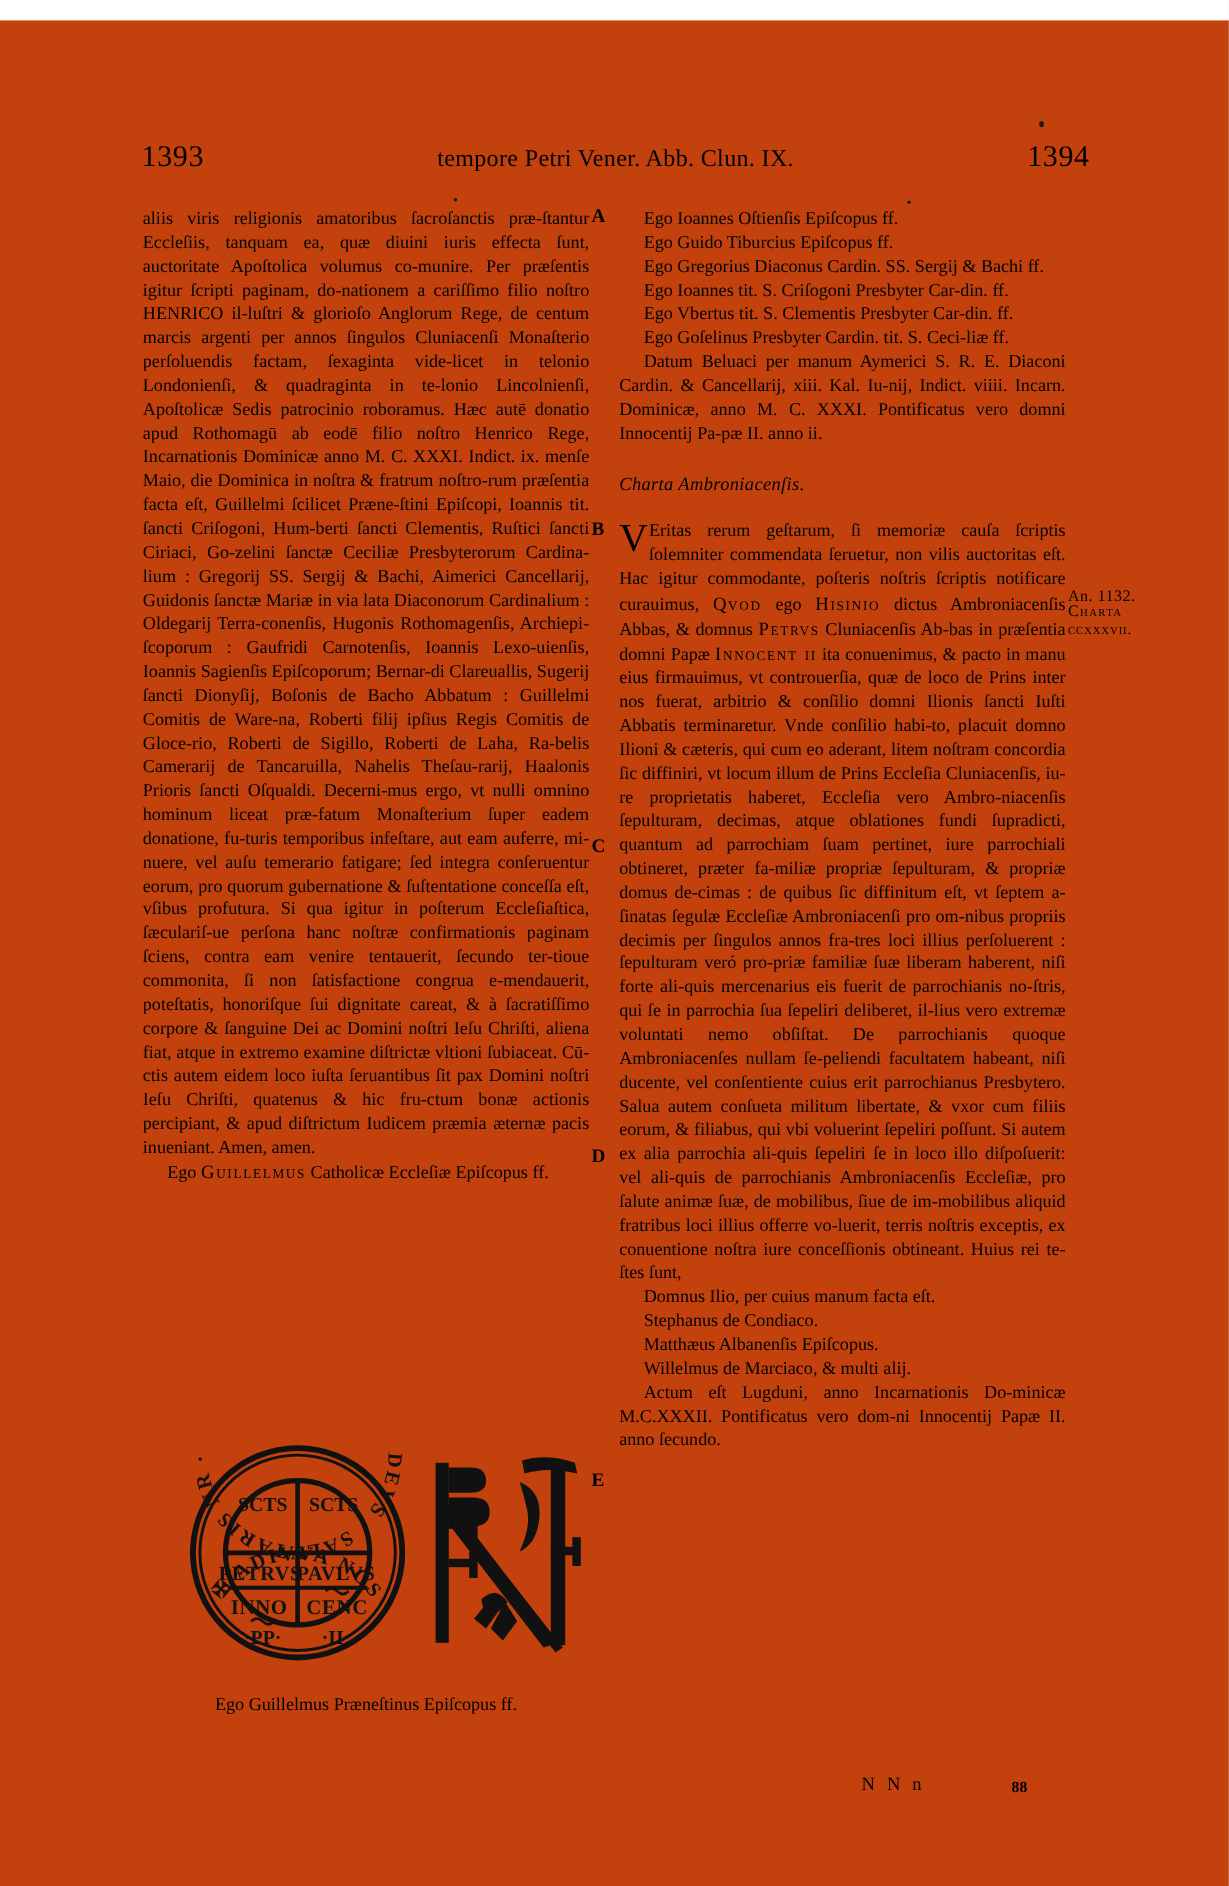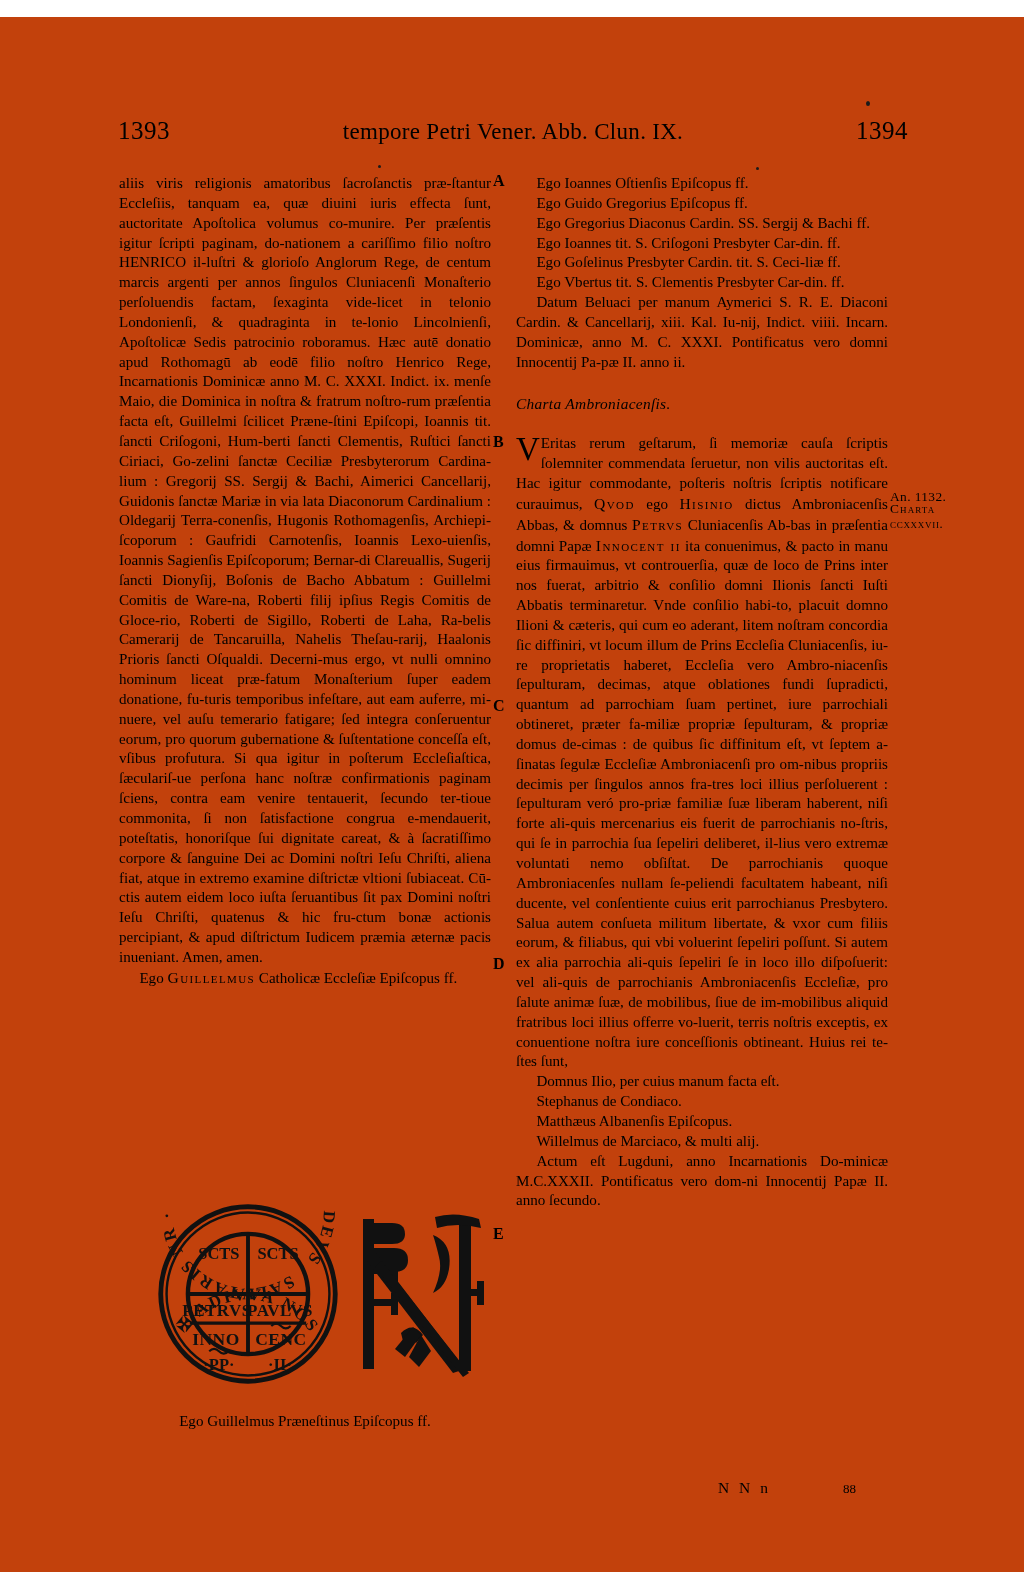--- a/index.html
+++ b/index.html
@@ -31,21 +31,21 @@
     display: flex;
     align-items: baseline;
     justify-content: space-between;
   }
   .folio {
     font-size: 25px;
     letter-spacing: 0.5px;
     font-family: "Liberation Serif", serif;
   }
   .runhead-title {
-    font-size: 23px;
+    font-size: 20px;
     letter-spacing: 0.3px;
     white-space: nowrap;
   }
   .speck {
     position: absolute;
     background: #1a1a1a;
     border-radius: 50%;
   }
 
   
@@ -158,21 +158,21 @@
     left: 718px;
     top: 1462px;
     font-size: 15.5px;
     letter-spacing: 3px;
   }
   .pagenum {
     position: absolute;
     left: 843px;
     top: 1464px;
     font-size: 13px;
-    font-weight: normal;
+    font-weight: bold;
   }
 </style>
 </head>
 <body>
 
 <div class="page">
 
   <div class="runhead">
     <span class="folio">1393</span>
     <span class="runhead-title">tempore Petri Vener. Abb. Clun. IX.</span>
@@ -201,25 +201,25 @@
     <p class="noindent">aliis viris religionis amatoribus ſacroſanctis præ-ſtantur Eccleſiis, tanquam ea, quæ diuini iuris effecta ſunt, auctoritate Apoſtolica volumus co-munire. Per præſentis igitur ſcripti paginam, do-nationem a cariſſimo filio noſtro HENRICO il-luſtri &amp; glorioſo Anglorum Rege, de centum marcis argenti per annos ſingulos Cluniacenſi Monaſterio perſoluendis factam, ſexaginta vide-licet in telonio Londonienſi, &amp; quadraginta in te-lonio Lincolnienſi, Apoſtolicæ Sedis patrocinio roboramus. Hæc autē donatio apud Rothomagū ab eodē filio noſtro Henrico Rege, Incarnationis Dominicæ anno M. C. XXXI. Indict. ix. menſe Maio, die Dominica in noſtra &amp; fratrum noſtro-rum præſentia facta eſt, Guillelmi ſcilicet Prænе-ſtini Epiſcopi, Ioannis tit. ſancti Criſogoni, Hum-berti ſancti Clementis, Ruſtici ſancti Ciriaci, Go-zelini ſanctæ Ceciliæ Presbyterorum Cardina-lium : Gregorij SS. Sergij &amp; Bachi, Aimerici Cancellarij, Guidonis ſanctæ Mariæ in via lata Diaconorum Cardinalium : Oldegarij Terra-conenſis, Hugonis Rothomagenſis, Archiepi-ſcoporum : Gaufridi Carnotenſis, Ioannis Lexo-uienſis, Ioannis Sagienſis Epiſcoporum; Bernar-di Clareuallis, Sugerij ſancti Dionyſij, Boſonis de Bacho Abbatum : Guillelmi Comitis de Ware-na, Roberti filij ipſius Regis Comitis de Gloce-rio, Roberti de Sigillo, Roberti de Laha, Ra-belis Camerarij de Tancaruilla, Nahelis Theſau-rarij, Haalonis Prioris ſancti Oſqualdi. Decerni-mus ergo, vt nulli omnino hominum liceat præ-fatum Monaſterium ſuper eadem donatione, fu-turis temporibus infeſtare, aut eam auferre, mi-nuere, vel auſu temerario fatigare; ſed integra conſeruentur eorum, pro quorum gubernatione &amp; ſuſtentatione conceſſa eſt, vſibus profutura. Si qua igitur in poſterum Eccleſiaſtica, ſæculariſ-ue perſona hanc noſtræ confirmationis paginam ſciens, contra eam venire tentauerit, ſecundo ter-tioue commonita, ſi non ſatisfactione congrua e-mendauerit, poteſtatis, honoriſque ſui dignitate careat, &amp; à ſacratiſſimo corpore &amp; ſanguine Dei ac Domini noſtri Ieſu Chriſti, aliena fiat, atque in extremo examine diſtrictæ vltioni ſubiaceat. Cū-ctis autem eidem loco iuſta ſeruantibus ſit pax Domini noſtri Ieſu Chriſti, quatenus &amp; hic fru-ctum bonæ actionis percipiant, &amp; apud diſtrictum Iudicem præmia æternæ pacis inueniant. Amen, amen.</p>
 
     <p class="indent">
       <span>Ego </span><span class="sc">Guillelmus</span><span> Catholicæ Eccleſiæ Epiſcopus ff.</span>
     </p>
   </div>
 
   <div class="col col-right">
 
     <p class="witness">Ego Ioannes Oſtienſis Epiſcopus ff.</p>
-    <p class="witness">Ego Guido Gregorius Epiſcopus ff.</p>
+    <p class="witness">Ego Guido Tiburcius Epiſcopus ff.</p>
     <p class="witness">Ego Gregorius Diaconus Cardin. SS. Sergij &amp; Bachi ff.</p>
     <p class="witness">Ego Ioannes tit. S. Criſogoni Presbyter Car-din. ff.</p>
+    <p class="witness">Ego Vbertus tit. S. Clementis Presbyter Car-din. ff.</p>
     <p class="witness">Ego Goſelinus Presbyter Cardin. tit. S. Ceci-liæ ff.</p>
-    <p class="witness">Ego Vbertus tit. S. Clementis Presbyter Car-din. ff.</p>
 
     <p class="indent">Datum Beluaci per manum Aymerici S. R. E. Diaconi Cardin. &amp; Cancellarij, xiii. Kal. Iu-nij, Indict. viiii. Incarn. Dominicæ, anno M. C. XXXI. Pontificatus vero domni Innocentij Pa-pæ II. anno ii.</p>
 
     <div class="charta-head">Charta Ambroniacenſis.</div>
 
     <p class="dropcap-para">
       <span class="dropcap">V</span><span>Eritas rerum geſtarum, ſi memoriæ cauſa ſcriptis ſolemniter commendata ſeruetur, non vilis auctoritas eſt. Hac igitur commodante, poſteris noſtris ſcriptis notificare curauimus, </span><span class="sc">Qvod</span><span> ego </span><span class="sc">Hisinio</span><span> dictus Ambroniacenſis Abbas, &amp; domnus </span><span class="sc">Petrvs</span><span> Cluniacenſis Ab-bas in præſentia domni Papæ </span><span class="sc">Innocent ii</span><span> ita conuenimus, &amp; pacto in manu eius firmauimus, vt controuerſia, quæ de loco de Prins inter nos fuerat, arbitrio &amp; conſilio domni Ilionis ſancti Iuſti Abbatis terminaretur. Vnde conſilio habi-to, placuit domno Ilioni &amp; cæteris, qui cum eo aderant, litem noſtram concordia ſic diffiniri, vt locum illum de Prins Eccleſia Cluniacenſis, iu-re proprietatis haberet, Eccleſia vero Ambro-niacenſis ſepulturam, decimas, atque oblationes fundi ſupradicti, quantum ad parrochiam ſuam pertinet, iure parrochiali obtineret, præter fa-miliæ propriæ ſepulturam, &amp; propriæ domus de-cimas : de quibus ſic diffinitum eſt, vt ſeptem a-ſinatas ſegulæ Eccleſiæ Ambroniacenſi pro om-nibus propriis decimis per ſingulos annos fra-tres loci illius perſoluerent : ſepulturam veró pro-priæ familiæ ſuæ liberam haberent, niſi forte ali-quis mercenarius eis fuerit de parrochianis no-ſtris, qui ſe in parrochia ſua ſepeliri deliberet, il-lius vero extremæ voluntati nemo obſiſtat. De parrochianis quoque Ambroniacenſes nullam ſe-peliendi facultatem habeant, niſi ducente, vel conſentiente cuius erit parrochianus Presbytero. Salua autem conſueta militum libertate, &amp; vxor cum filiis eorum, &amp; filiabus, qui vbi voluerint ſepeliri poſſunt. Si autem ex alia parrochia ali-quis ſepeliri ſe in loco illo diſpoſuerit: vel ali-quis de parrochianis Ambroniacenſis Eccleſiæ, pro ſalute animæ ſuæ, de mobilibus, ſiue de im-mobilibus aliquid fratribus loci illius offerre vo-luerit, terris noſtris exceptis, ex conuentione noſtra iure conceſſionis obtineant. Huius rei te-ſtes ſunt,</span>
     </p>
 
     <p class="witness">Domnus Ilio, per cuius manum facta eſt.</p>

